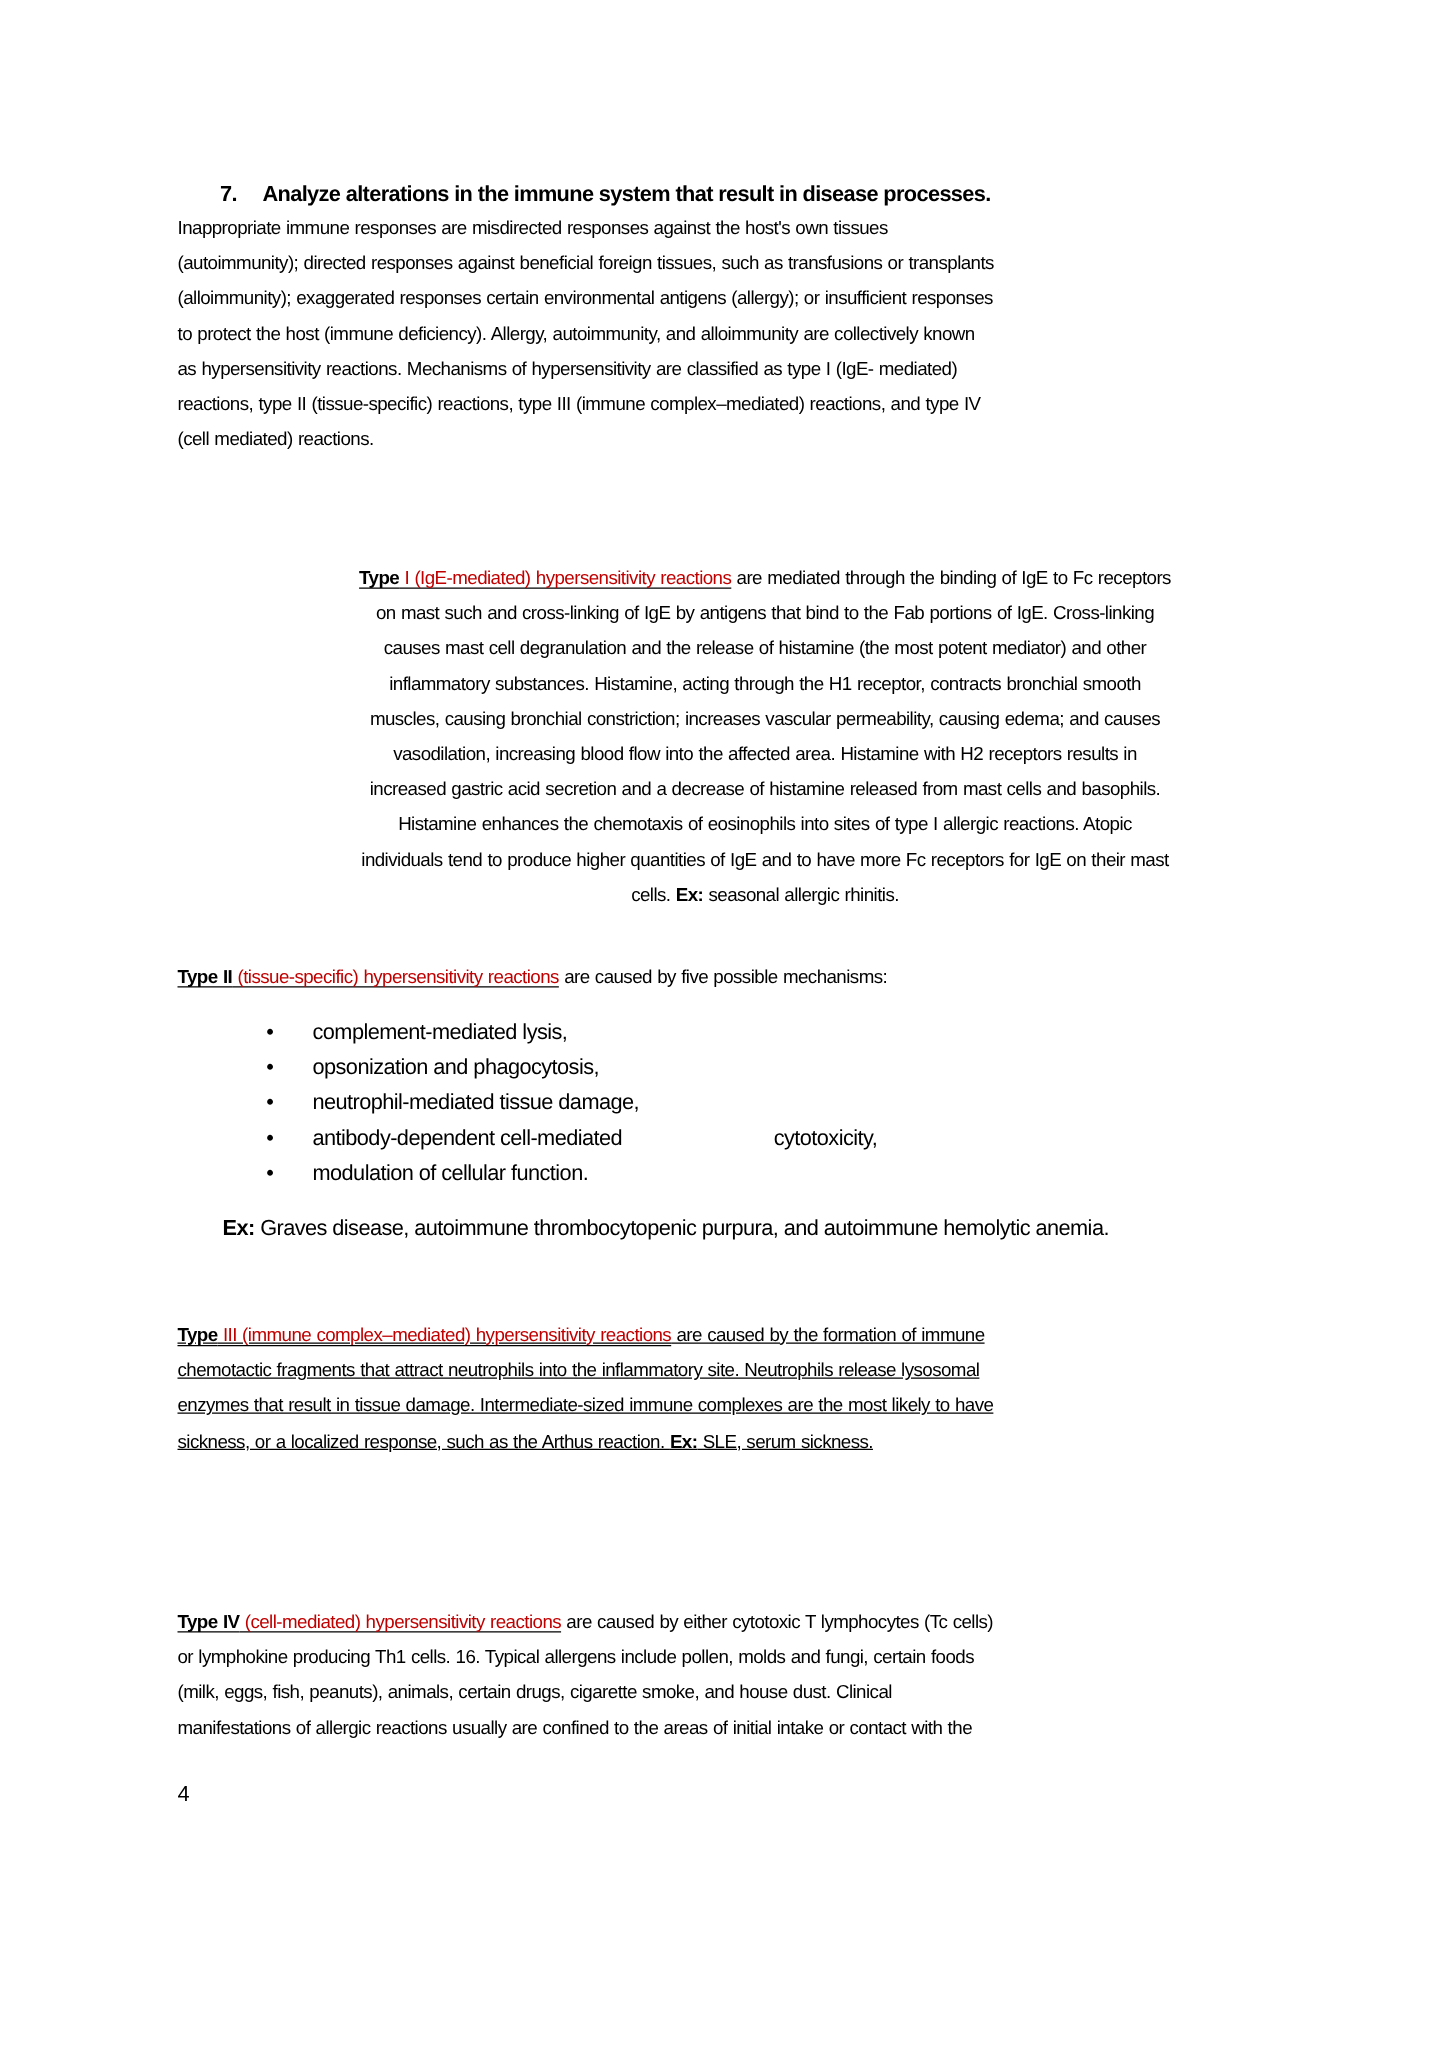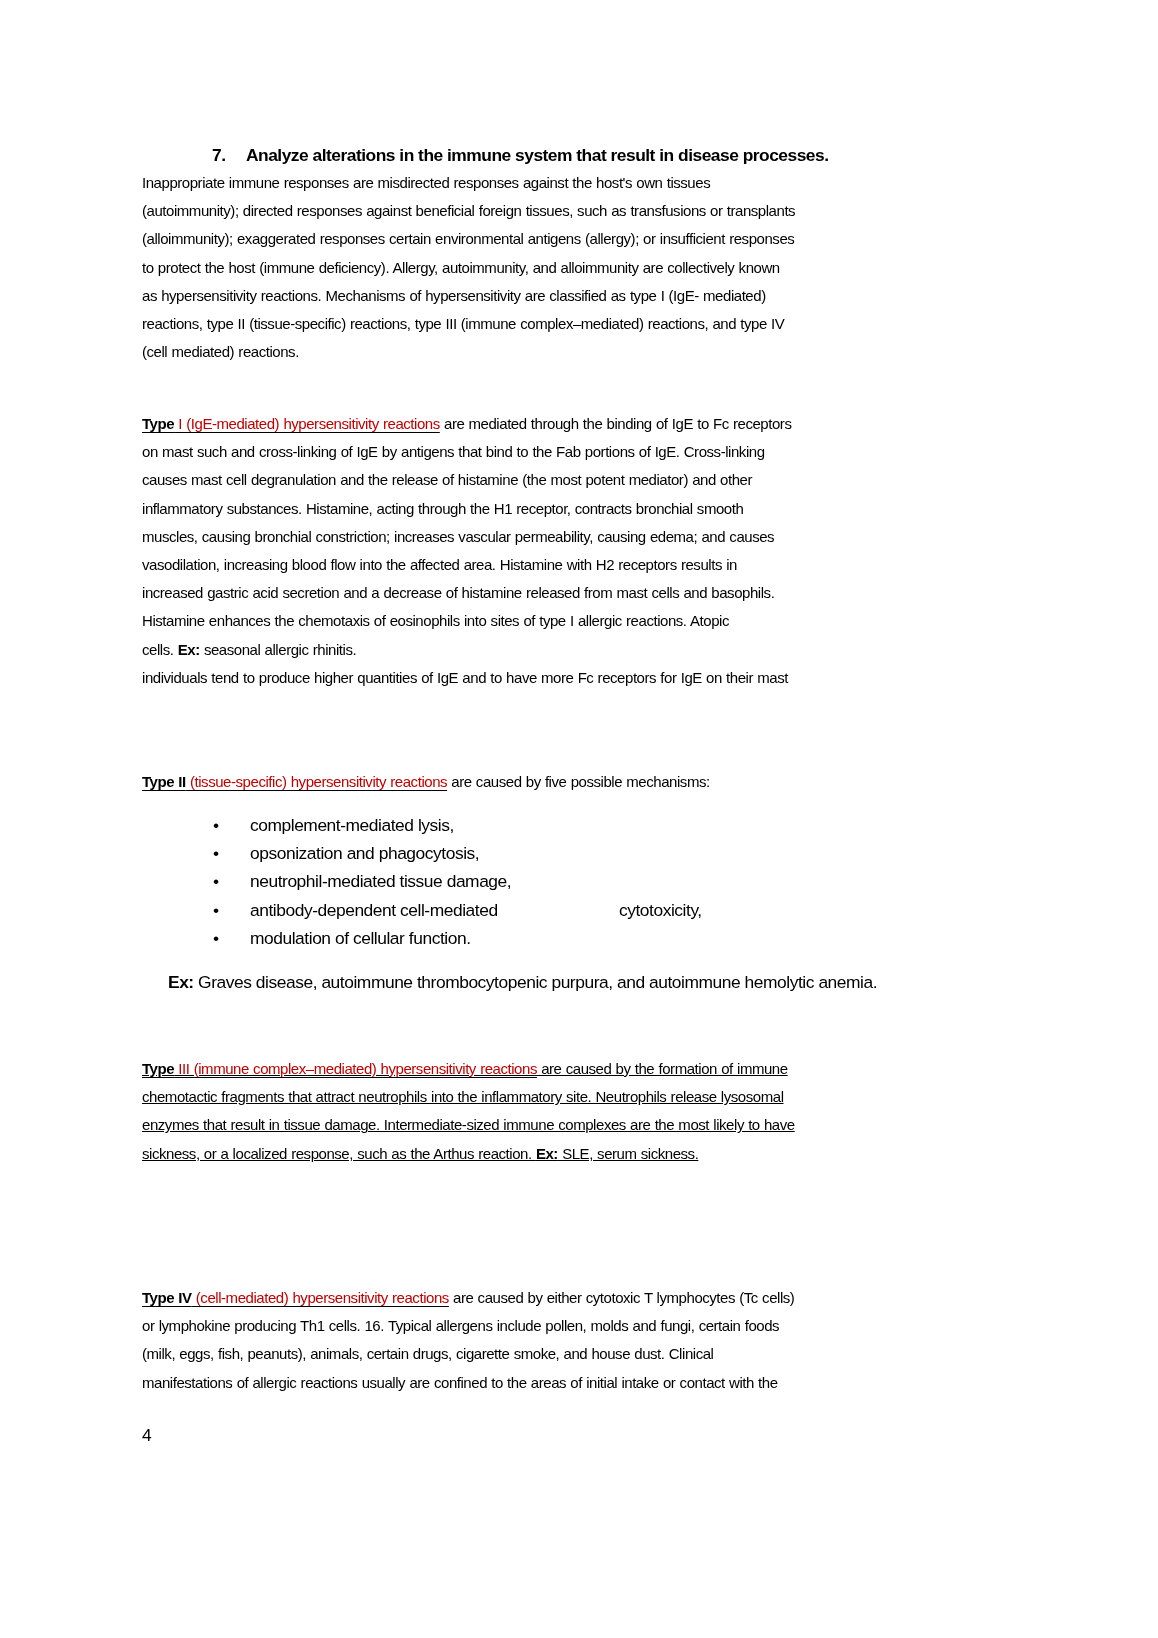--- a/index.html
+++ b/index.html
@@ -3,32 +3,32 @@
 <meta charset="utf-8">
 <style>
   html, body { margin: 0; padding: 0; background: #ffffff; }
   body { width: 1158px; height: 1638px; position: relative; overflow: hidden;
          font-family: "Liberation Sans", sans-serif; color: #000000; }
   .page { position: absolute; left: 0; top: 0; width: 1158px; height: 1638px; background: #ffffff; }
   .block { position: absolute; left: 142px; width: 940px; font-size: 15px; line-height: 28.2px;
            letter-spacing: -0.45px; word-spacing: 0.5px; white-space: nowrap; }
   .line { display: block; height: 28.2px; }
   .heading { position: absolute; left: 176px; top: 141px; font-size: 17.4px; line-height: 28.2px;
-             font-weight: bold; letter-spacing: -0.5px; white-space: nowrap; margin-left: 36px; }
+             font-weight: bold; letter-spacing: -0.5px; white-space: nowrap; }
   .heading .num { display: inline-block; width: 34px; }
   .u-black { text-decoration: underline; font-weight: bold; text-underline-offset: 3px; }
   .red { color: #c00000; text-decoration: underline; text-decoration-color: #000000; text-underline-offset: 3px; }
   b { font-weight: bold; }
   .bullets { position: absolute; left: 213px; top: 811px; font-size: 17.4px; line-height: 28.2px;
              letter-spacing: -0.45px; white-space: nowrap; }
   .bullet-row { height: 28.2px; position: relative; }
   .bullet-dot { position: absolute; left: 0; top: 0; width: 18px; }
   .bullet-text { position: absolute; left: 37px; top: 0; }
   .bullet-gap { position: absolute; left: 406px; top: 0; }
-  .ex-line { position: absolute; left: 168px; top: 968px; font-size: 17.4px; line-height: 28.2px;
+  .ex-line { position: absolute; left: 178px; top: 968px; font-size: 17.4px; line-height: 28.2px;
              letter-spacing: -0.45px; white-space: nowrap; text-align: center; }
   .page-num { position: absolute; left: 142px; top: 1421px; font-size: 17.4px; line-height: 28.2px; }
 </style>
 </head>
 <body>
 
 <div class="page">
 
   <div class="heading">
     <span class="num">7.</span><span>Analyze alterations in the immune system that result in disease processes.</span>
@@ -37,31 +37,31 @@
   <div class="block" style="top:169px;">
     <span class="line">Inappropriate immune responses are misdirected responses against the host's own tissues</span>
     <span class="line">(autoimmunity); directed responses against beneficial foreign tissues, such as transfusions or transplants</span>
     <span class="line">(alloimmunity); exaggerated responses certain environmental antigens (allergy); or insufficient responses</span>
     <span class="line">to protect the host (immune deficiency). Allergy, autoimmunity, and alloimmunity are collectively known</span>
     <span class="line">as hypersensitivity reactions. Mechanisms of hypersensitivity are classified as type I (IgE- mediated)</span>
     <span class="line">reactions, type II (tissue-specific) reactions, type III (immune complex–mediated) reactions, and type IV</span>
     <span class="line">(cell mediated) reactions.</span>
   </div>
 
-  <div class="block" style="top:410px;">
+  <div class="block" style="top:449px;text-align:center;">
     <span class="line"><span class="u-black">Type</span><span class="red"> I (IgE-mediated) hypersensitivity reactions</span><span> are mediated through the binding of IgE to Fc receptors</span></span>
     <span class="line">on mast such and cross-linking of IgE by antigens that bind to the Fab portions of IgE. Cross-linking</span>
     <span class="line">causes mast cell degranulation and the release of histamine (the most potent mediator) and other</span>
     <span class="line">inflammatory substances. Histamine, acting through the H1 receptor, contracts bronchial smooth</span>
     <span class="line">muscles, causing bronchial constriction; increases vascular permeability, causing edema; and causes</span>
     <span class="line">vasodilation, increasing blood flow into the affected area. Histamine with H2 receptors results in</span>
     <span class="line">increased gastric acid secretion and a decrease of histamine released from mast cells and basophils.</span>
     <span class="line">Histamine enhances the chemotaxis of eosinophils into sites of type I allergic reactions. Atopic</span>
+    <span class="line">individuals tend to produce higher quantities of IgE and to have more Fc receptors for IgE on their mast</span>
     <span class="line"><span>cells. </span><b>Ex:</b><span> seasonal allergic rhinitis.</span></span>
-    <span class="line">individuals tend to produce higher quantities of IgE and to have more Fc receptors for IgE on their mast</span>
   </div>
 
   <div class="block" style="top:768px;">
     <span class="line"><span class="u-black">Type II</span><span class="red"> (tissue-specific) hypersensitivity reactions</span><span> are caused by five possible mechanisms:</span></span>
   </div>
 
   <div class="bullets">
     <div class="bullet-row">
       <span class="bullet-dot">•</span>
       <span class="bullet-text">complement-mediated lysis,</span>

